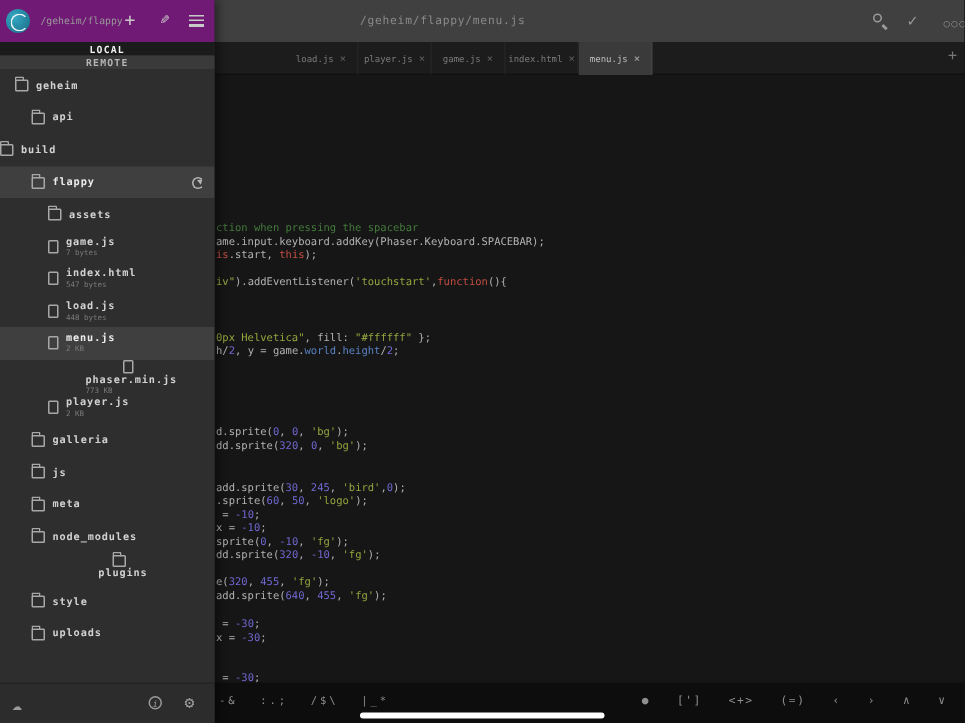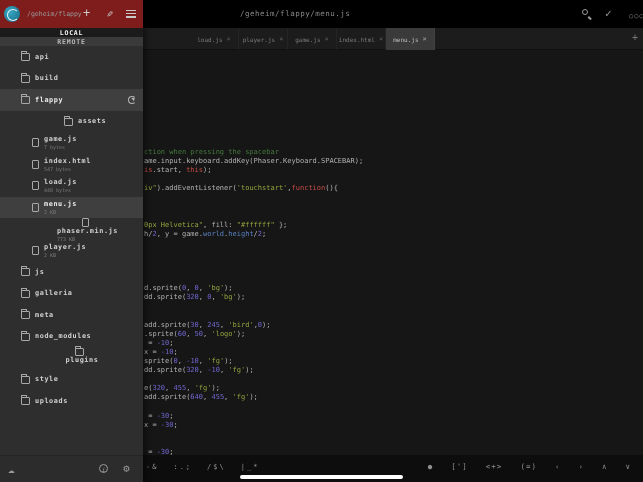--- a/index.html
+++ b/index.html
@@ -2,21 +2,21 @@
 <html><head>
 <meta charset="utf-8">
 <style>
   * { margin:0; padding:0; box-sizing:border-box; }
   html,body { width:643px; height:482px; overflow:hidden; background:#141414;
     font-family:"DejaVu Sans Mono", monospace; -webkit-font-smoothing:antialiased; }
   #stage { position:relative; width:643px; height:482px; }
 
   
   #editor { position:absolute; left:143px; top:0; right:0; bottom:0; background:#161616; }
-  #ed-titlebar { position:absolute; left:0; right:0; top:0; height:28px; background:#000000; }
+  #ed-titlebar { position:absolute; left:0; right:0; top:0; height:28px; background:#404040; }
   #ed-title { position:absolute; left:97px; top:9px; font-size:7.5px; color:#8a8a8a; letter-spacing:.5px; }
   .titlebar-icon { position:absolute; top:7px; color:#9a9a9a; font-size:11px; line-height:14px; }
   #icon-search { left:438px; top:8px; width:12px; height:12px; }
   #icon-search .lens { position:absolute; left:1px; top:1px; width:6px; height:6px;
     border:1.4px solid #9a9a9a; border-radius:50%; }
   #icon-search .handle { position:absolute; left:8px; top:8px; width:4px; height:1.5px;
     background:#9a9a9a; transform:rotate(45deg); transform-origin:0 0; }
   #icon-check { left:462px; }
   #icon-more { left:486px; font-size:7px; letter-spacing:1px; top:9px; color:#8a8a8a;}
 
@@ -45,21 +45,21 @@
   #acc-left { position:absolute; left:1px; top:0; height:23px; display:flex; align-items:center; gap:11px; }
   .acc-key { color:#8f8f8f; font-size:7px; letter-spacing:2px; padding:3px 2px; }
   #acc-right { position:absolute; right:10px; top:0; height:23px; display:flex; align-items:center; gap:14px; }
   .acc-btn { color:#8f8f8f; font-size:7.5px; letter-spacing:1px; padding:3px 2px; }
   #home-indicator { position:absolute; left:97px; top:20px; width:163px; height:4px;
     border-radius:2px; background:#ffffff; }
 
   
   #sidebar { position:absolute; left:0; top:0; width:143px; height:482px; background:#2e2e2e;
     box-shadow:2px 0 6px rgba(0,0,0,.45); }
-  #sb-header { position:absolute; left:0; top:0; width:143px; height:28px; background:#7f1d1d; }
+  #sb-header { position:absolute; left:0; top:0; width:143px; height:28px; background:#701a75; }
   #sb-logo { position:absolute; left:4px; top:6px; width:16px; height:16px; border-radius:50%;
     background:radial-gradient(circle at 35% 35%, #36a8c4, #176a84); overflow:hidden; }
   #sb-logo::after { content:""; position:absolute; left:3px; top:3px; width:10px; height:10px;
     border:1.6px solid rgba(255,255,255,.9); border-right-color:transparent; border-radius:50%; }
   #sb-path { position:absolute; left:27px; top:10px; font-size:6.5px; color:#9a9a9a; }
   .sb-hicon { position:absolute; top:7px; color:#c9c9c9; }
   #icon-add-file { left:83px; font-size:12px; top:6px; }
   #icon-edit { left:107px; font-size:10px; top:8px; transform:scaleX(-1); }
   #icon-burger { left:126px; top:10px; width:10px; }
   #icon-burger div { height:1.2px; background:#c9c9c9; margin-bottom:2px; }
@@ -216,40 +216,46 @@
         <div></div>
       </span>
     </div>
 
     <div id="sb-tabs">
       <div class="sb-tab" id="tab-local">LOCAL</div>
       <div class="sb-tab" id="tab-remote">REMOTE</div>
     </div>
 
     <div id="file-tree">
+        <div class="tree-row" style="padding-left: 10px;">
+          <span class="tree-icon icon-folder"></span>
+          <span class="tree-texts">
+            <span class="tree-label">geheim</span>
+          </span>
+        </div>
         <div class="tree-row" style="padding-left: 21px;">
           <span class="tree-icon icon-folder"></span>
           <span class="tree-texts">
             <span class="tree-label">api</span>
           </span>
         </div>
-        <div class="tree-row" style="padding-left: 21px; text-align: right;">
+        <div class="tree-row" style=" text-align: right;">
           <span class="tree-icon icon-folder"></span>
           <span class="tree-texts">
             <span class="tree-label">build</span>
           </span>
         </div>
         <div class="tree-row sel" style="padding-left: 21px;">
           <span class="tree-icon icon-folder"></span>
           <span class="tree-texts">
             <span class="tree-label">flappy</span>
           </span>
           <span class="icon-refresh"></span>
         </div>
-        <div class="tree-row" style="padding-left: 32px; margin-left: 32px;">
+        <div class="tree-row" style="padding-left: 32px;">
           <span class="tree-icon icon-folder"></span>
           <span class="tree-texts">
             <span class="tree-label">assets</span>
           </span>
         </div>
         <div class="tree-row" style="padding-left: 32px;">
           <span class="tree-icon icon-file"></span>
           <span class="tree-texts">
             <span class="tree-label">game.js</span>
             <span class="tree-size">7 bytes</span>
@@ -286,27 +292,27 @@
         <div class="tree-row" style="padding-left: 32px;">
           <span class="tree-icon icon-file"></span>
           <span class="tree-texts">
             <span class="tree-label">player.js</span>
             <span class="tree-size">2 KB</span>
           </span>
         </div>
         <div class="tree-row" style="padding-left: 21px;">
           <span class="tree-icon icon-folder"></span>
           <span class="tree-texts">
+            <span class="tree-label">galleria</span>
+          </span>
+        </div>
+        <div class="tree-row" style="padding-left: 21px;">
+          <span class="tree-icon icon-folder"></span>
+          <span class="tree-texts">
             <span class="tree-label">js</span>
-          </span>
-        </div>
-        <div class="tree-row" style="padding-left: 21px;">
-          <span class="tree-icon icon-folder"></span>
-          <span class="tree-texts">
-            <span class="tree-label">galleria</span>
           </span>
         </div>
         <div class="tree-row" style="padding-left: 21px;">
           <span class="tree-icon icon-folder"></span>
           <span class="tree-texts">
             <span class="tree-label">meta</span>
           </span>
         </div>
         <div class="tree-row" style="padding-left: 21px;">
           <span class="tree-icon icon-folder"></span>

